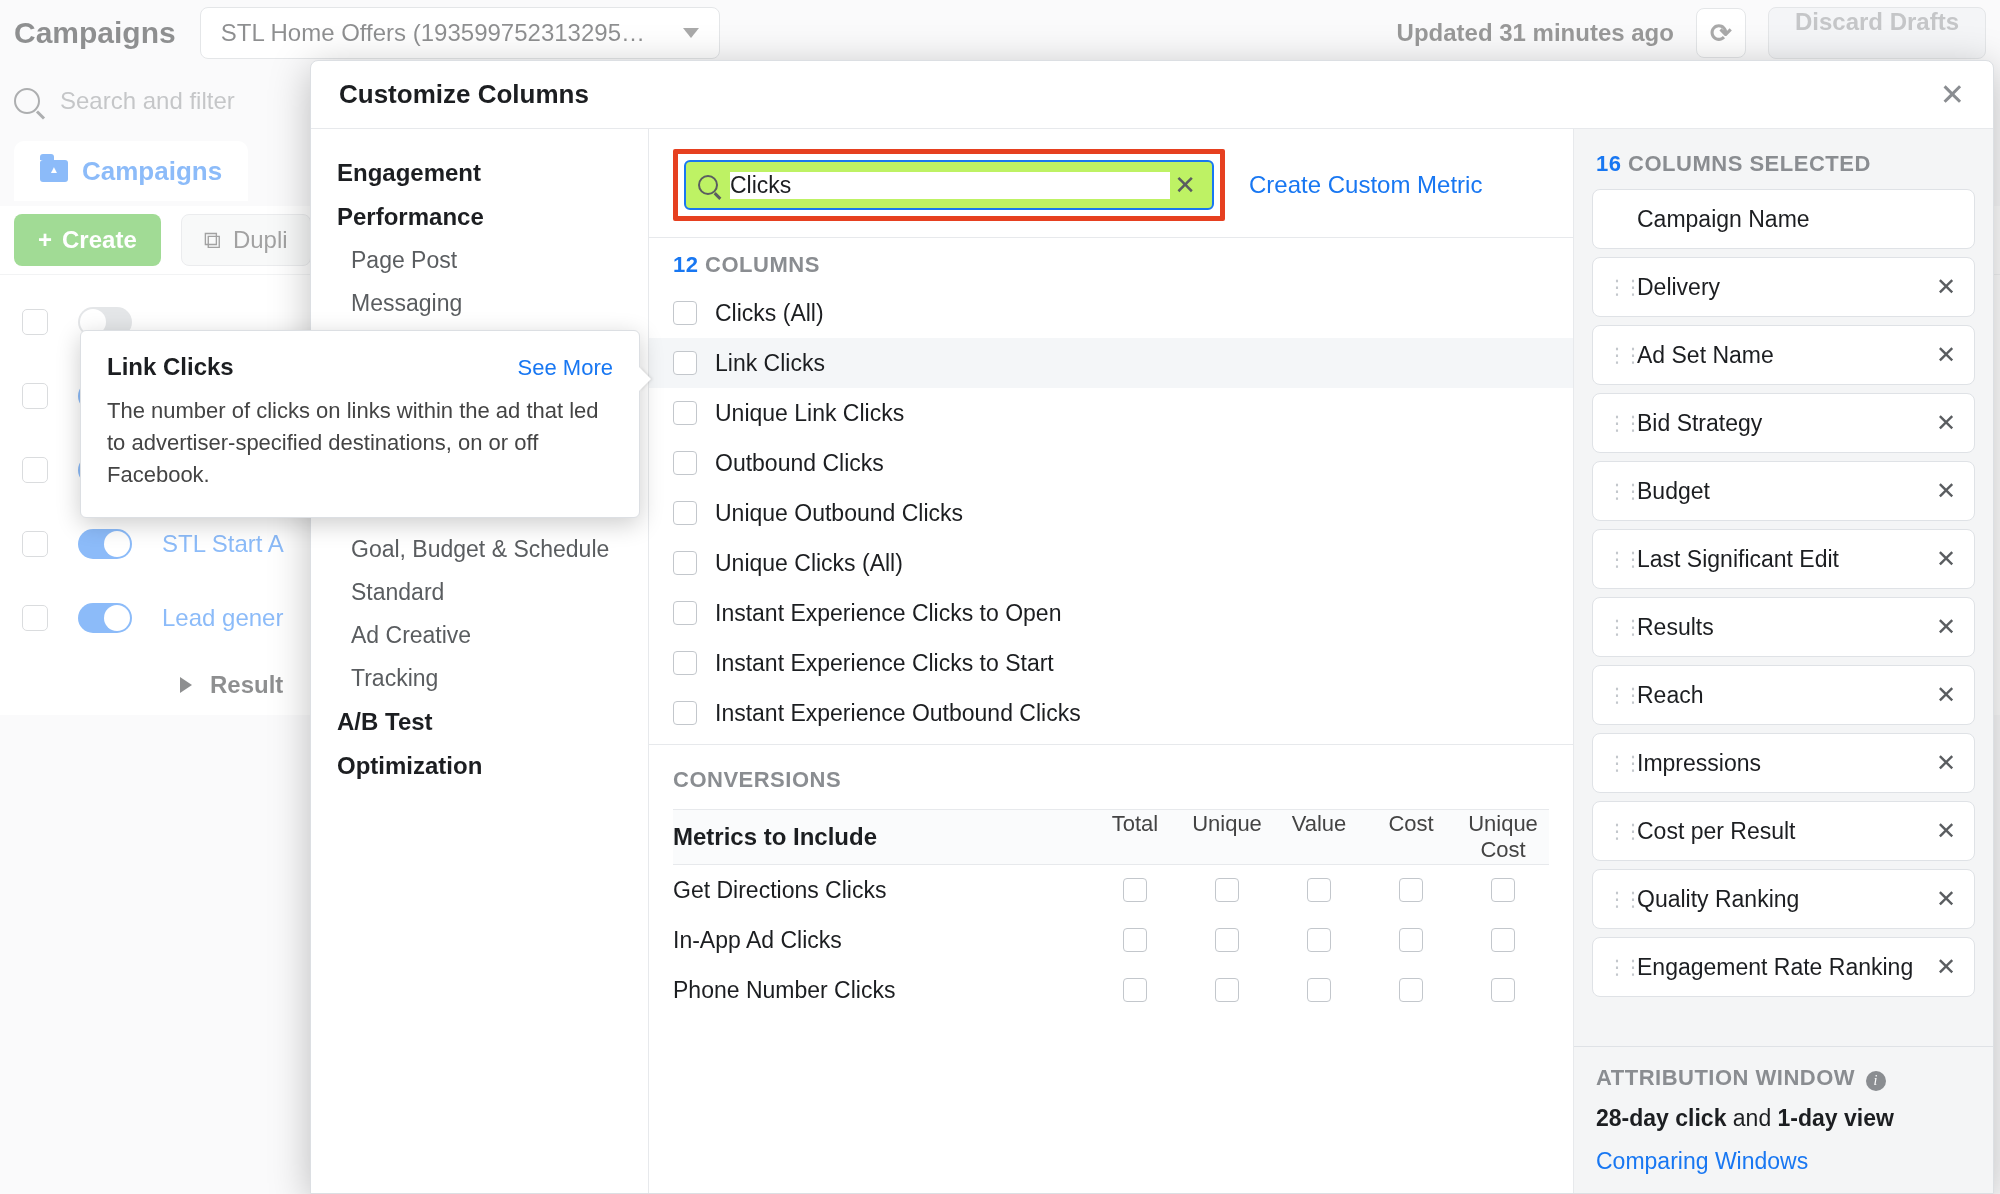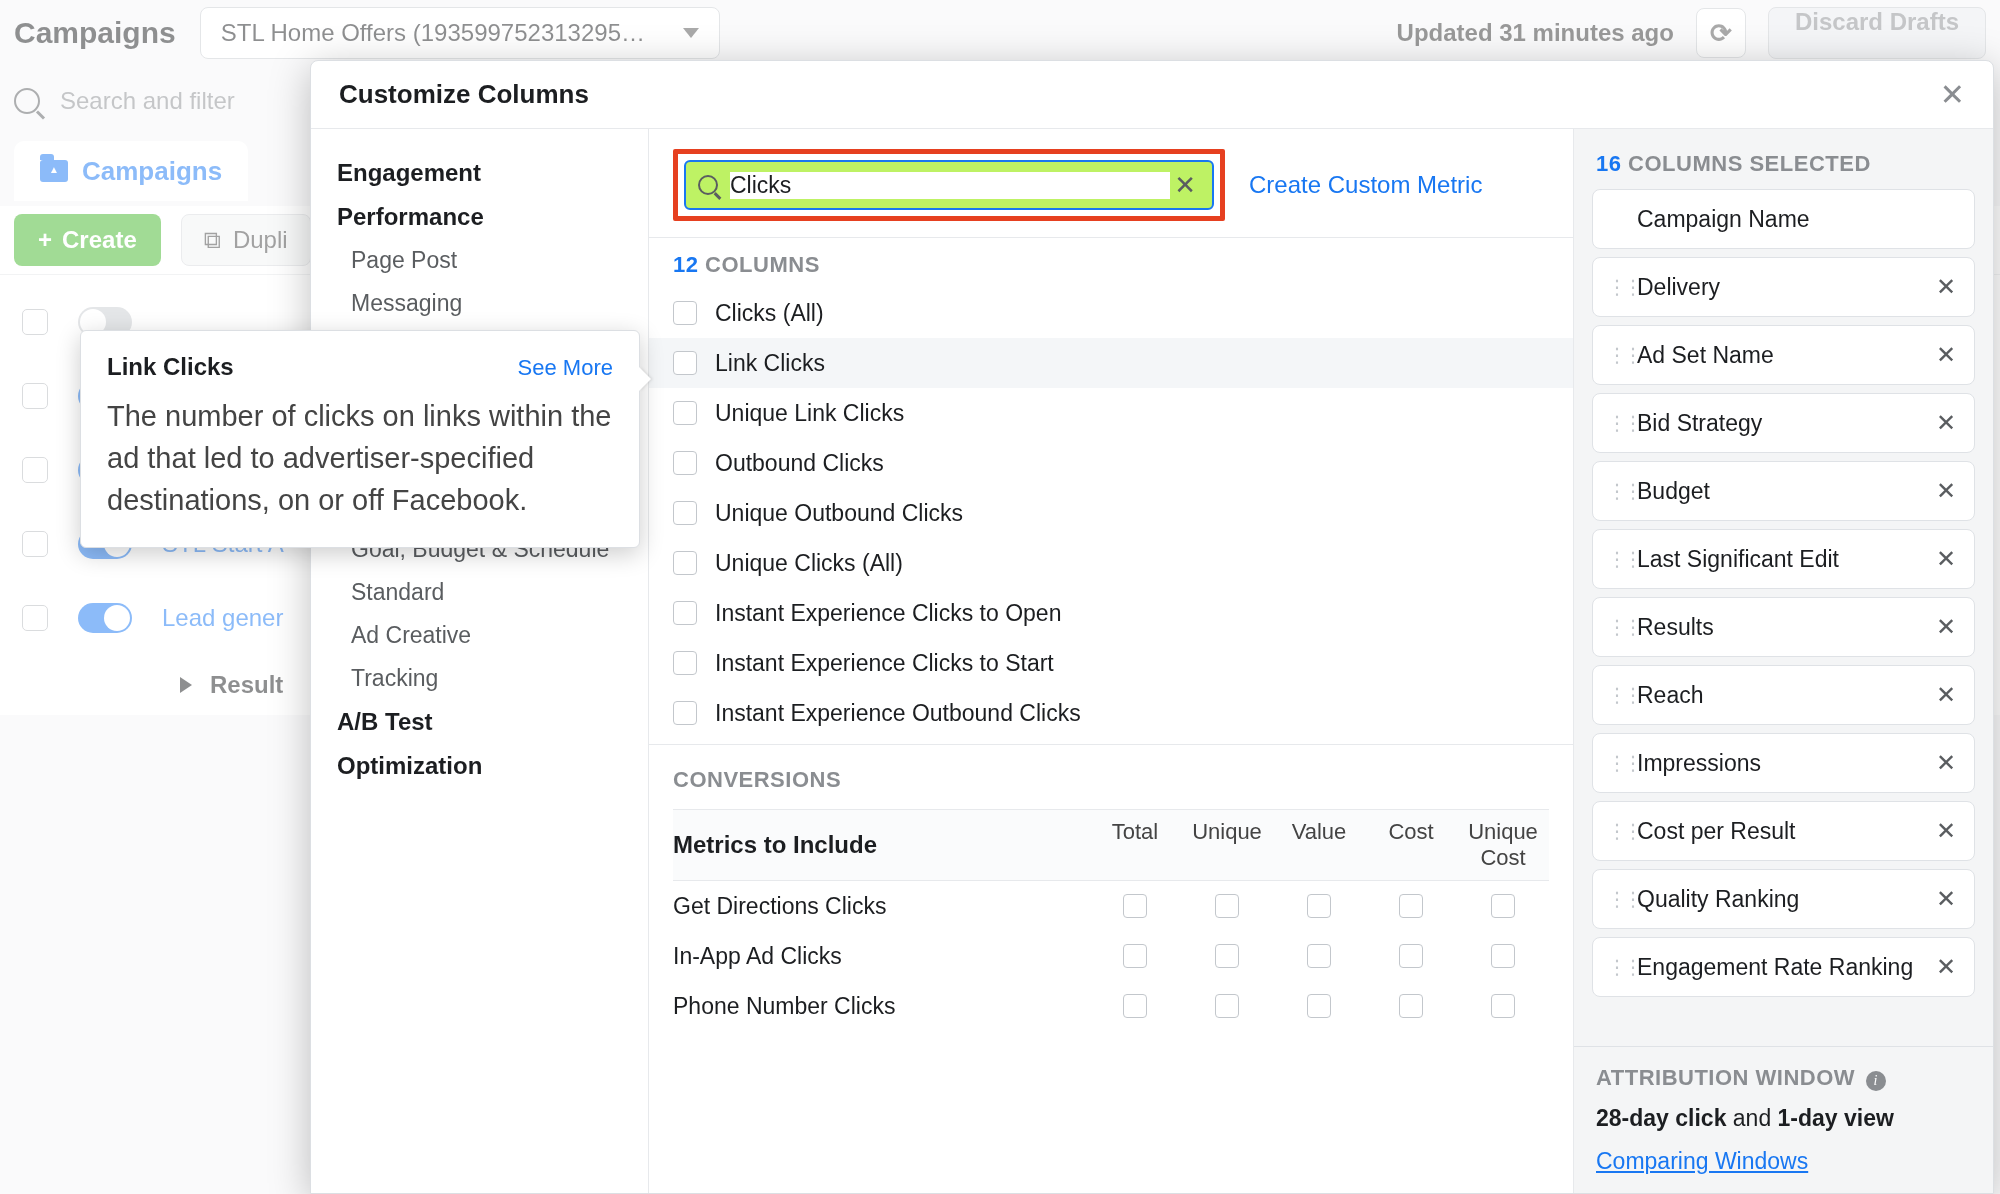--- a/index.html
+++ b/index.html
@@ -60,47 +60,47 @@
 .clear-x { font-size:26px; color:#5a5d60; cursor:pointer; padding:0 4px;}
 .ccm-link { font-size:24px; color:#1877f2; cursor:pointer;}
 .section-label { padding:14px 24px 10px; font-size:22px; color:#8a8d91; font-weight:700; letter-spacing:.5px;}
 .section-label .num { color:#1877f2;}
 .col-row { display:flex; align-items:center; height:50px; padding:0 24px; gap:18px;}
 .col-row.highlight { background:#f4f6f8;}
 .ck { width:24px; height:24px; border:1.5px solid #c3c7cc; border-radius:4px; background:#fff;}
 .col-text { font-size:23px; color:#1c1e21;}
 .conv-head { padding:22px 24px 12px; font-size:22px; color:#8a8d91; font-weight:700; letter-spacing:.5px; border-top:1px solid #e7e9ec; margin-top:6px;}
 .mtable { padding:4px 24px 12px;}
-.mtable-header { display:flex; align-items:center; height:72px; border-top:1px solid #e7e9ec; border-bottom:1px solid #e7e9ec; background:#fafbfc;}
+.mtable-header { display:flex; align-items:center; height:56px; border-top:1px solid #e7e9ec; border-bottom:1px solid #e7e9ec; background:#fafbfc;}
 .mt-label { flex:1; font-size:24px; font-weight:700; color:#1c1e21;}
 .mt-col { width:92px; text-align:center; font-size:22px; color:#444;}
 .mtable-row { display:flex; align-items:center; height:50px;}
 .mtable-row .label { flex:1; font-size:23px; color:#1c1e21;}
 .mt-check { width:92px; display:flex; justify-content:center;}
 .right-col { width:420px; background:#f4f5f6; border-left:1px solid #e7e9ec; display:flex; flex-direction:column;}
 .right-head { padding:22px 22px 12px; font-size:22px; color:#8a8d91; font-weight:700; letter-spacing:.5px;}
 .right-head .num { color:#1877f2;}
 .right-list { flex:1; overflow-y:auto; padding:0 18px;}
 .sel-item { display:flex; align-items:center; height:60px; background:#fff; border:1px solid #dfe2e6; border-radius:8px; margin-bottom:8px; padding:0 14px;}
 .drag { width:16px; margin-right:14px; color:#c3c7cc; font-size:20px; letter-spacing:-4px; line-height:10px;}
 .sel-label { flex:1; font-size:23px; color:#1c1e21;}
 .sel-x { font-size:24px; color:#5a5d60; padding:0 4px;}
 .attr-box { border-top:1px solid #dfe2e6; padding:18px 22px;}
 .attr-title { font-size:22px; font-weight:700; color:#8a8d91; letter-spacing:.5px;}
 .info-circ { display:inline-flex; width:20px; height:20px; border-radius:50%; background:#8a8d91; color:#fff; align-items:center; justify-content:center; font-size:14px; font-style:italic; font-family:Georgia,serif; margin-left:6px;}
 .attr-line { margin-top:14px; font-size:23px; color:#1c1e21;}
 .attr-line b { font-weight:700;}
-.attr-link { margin-top:16px; font-size:23px; color:#1877f2; cursor:pointer;text-decoration:underline;}
+.attr-link { margin-top:16px; font-size:23px; color:#1877f2; cursor:pointer;}
 
 
 .tooltip { position:absolute; left:80px; top:330px; width:560px; background:#fff; border:1px solid #dcdfe3; border-radius:6px; box-shadow:0 6px 24px rgba(0,0,0,0.2); padding:22px 26px 26px; z-index:30;}
 .tt-head { display:flex; justify-content:space-between; align-items:baseline; margin-bottom:14px;}
 .tt-title { font-size:24px; font-weight:700; color:#1c1e21;}
 .tt-more { font-size:22px; color:#1877f2; cursor:pointer;}
-.tt-body { font-size:29px; color:#444; line-height:1.45;}
+.tt-body { font-size:22px; color:#444; line-height:1.45;}
 .tooltip:after { content:""; position:absolute; right:-12px; top:36px; border-top:12px solid transparent; border-bottom:12px solid transparent; border-left:12px solid #fff; filter:drop-shadow(2px 0 1px rgba(0,0,0,.08));}
 </style>
 </head>
 <body>
 
 <div class="bg">
   <div class="topbar">
     <h1>Campaigns</h1>
     <div class="bg-dropdown">
       <span>STL Home Offers (193599752313295…</span>

